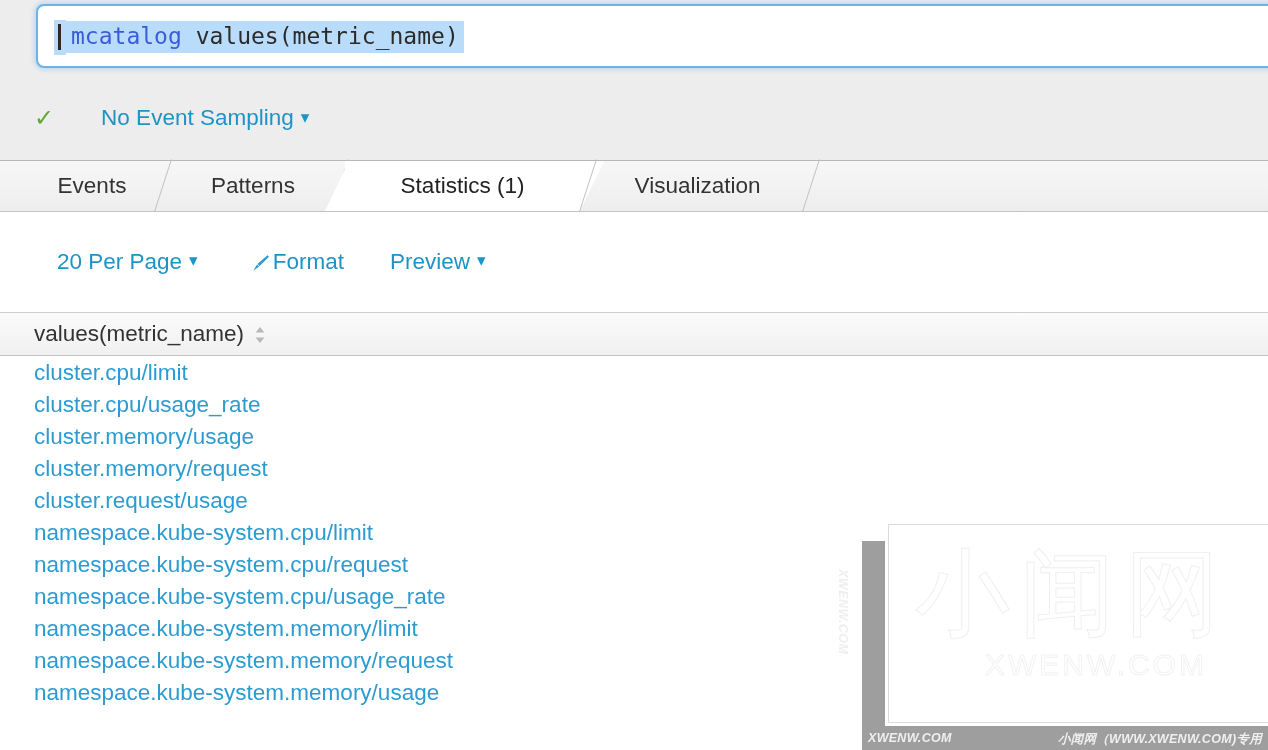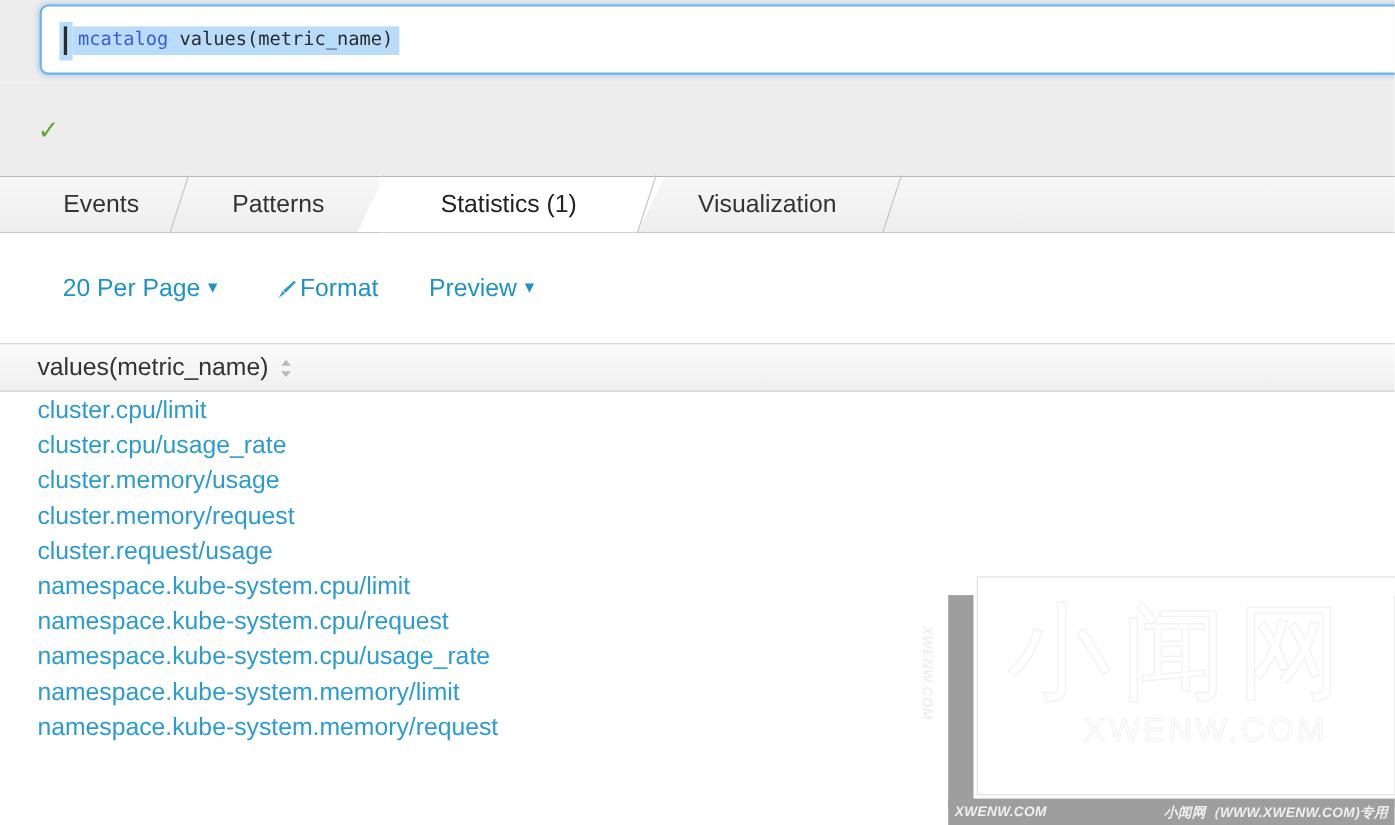--- a/index.html
+++ b/index.html
@@ -55,21 +55,21 @@
   .caret {
     display: inline-block;
     width: 3px;
     height: 26px;
     background: #2b2b2b;
     margin-right: 2px;
   }
   .query-text {
     background: #b9dcfb;
     font-family: "DejaVu Sans Mono", "Liberation Mono", monospace;
-    font-size: 17px;
+    font-size: 23px;
     letter-spacing: 0px;
     padding: 3px 5px 4px 5px;
     color: #2b2b2b;
     line-height: 1.1;
     text-align: right;
   }
   .query-cmd {
     color: #3b5bdb;
   }
   .caret-hl {
@@ -368,20 +368,21 @@
             <span class="caret"></span>
           </span>
           <span class="query-text"><span class="query-cmd">mcatalog</span><span> values(metric_name)</span></span>
       </div>
     </div>
   </div>
 
   <div class="events-bar">
     <div class="events-inner">
       <span class="check-icon">✓</span>
+      <span class="sampling-link"><span>No Event Sampling</span><span class="chev">▾</span></span>
     </div>
   </div>
 
   <div class="tabs">
     <div class="tab" id="tab-0" style="left:12px;width:160px;">
         <span>Events</span>
       </div>
     <div class="tab-sep" style="left:148px;"></div>
     <div class="tab" id="tab-1" style="left:178px;width:150px;">
         <span>Patterns</span>
@@ -435,20 +436,21 @@
     <div class="cell">cluster.cpu/limit</div>
     <div class="cell">cluster.cpu/usage_rate</div>
     <div class="cell">cluster.memory/usage</div>
     <div class="cell">cluster.memory/request</div>
     <div class="cell">cluster.request/usage</div>
     <div class="cell">namespace.kube-system.cpu/limit</div>
     <div class="cell">namespace.kube-system.cpu/request</div>
     <div class="cell">namespace.kube-system.cpu/usage_rate</div>
     <div class="cell">namespace.kube-system.memory/limit</div>
     <div class="cell">namespace.kube-system.memory/request</div>
+    <div class="cell">namespace.kube-system.memory/usage</div>
   </div>
 
   <div class="watermark">
     <div class="wm-band"></div>
     <div class="wm-band-bottom"></div>
     <div class="wm-vert">XWENW.COM</div>
     <div class="wm-bl">XWENW.COM</div>
     <div class="wm-br">小闻网（WWW.XWENW.COM)专用</div>
     <div class="wm-inner">
       <div class="wm-logo">小闻网</div>

